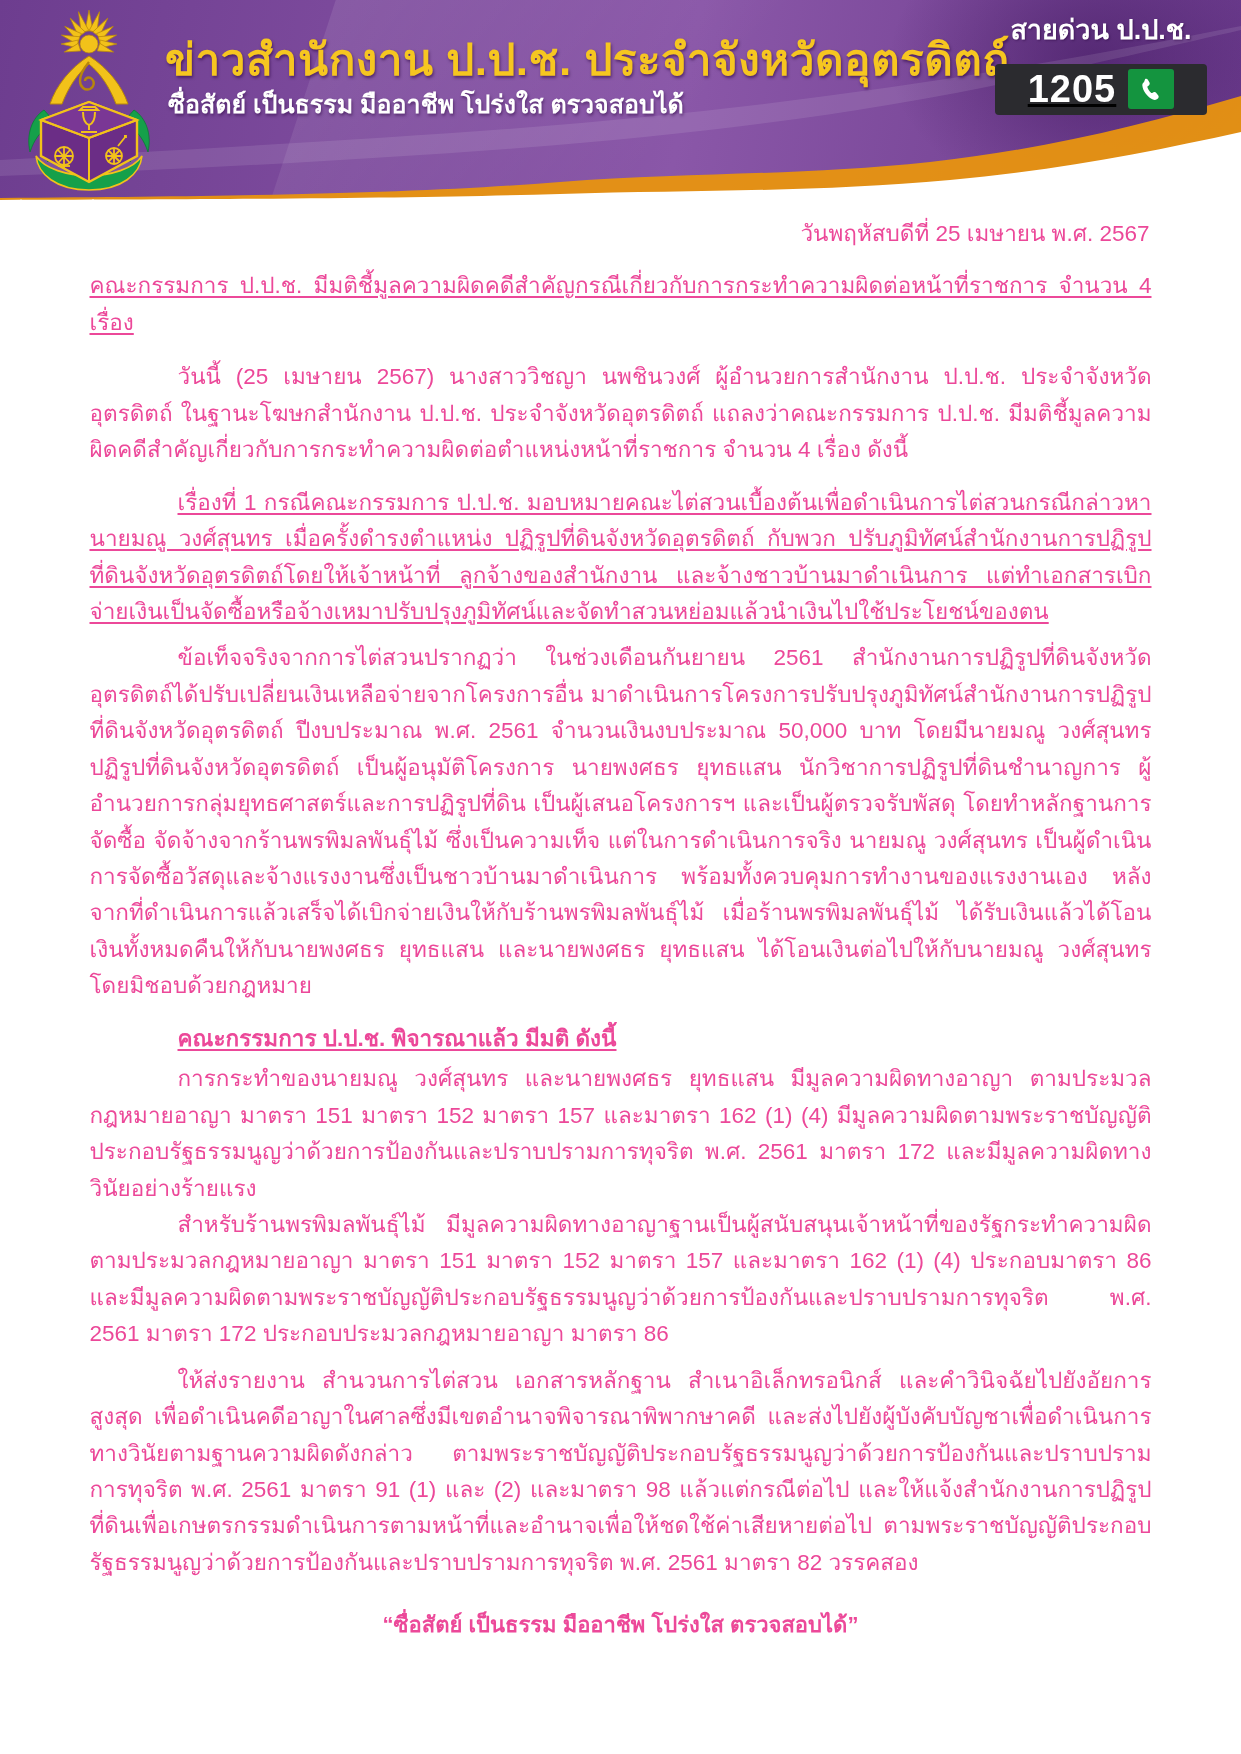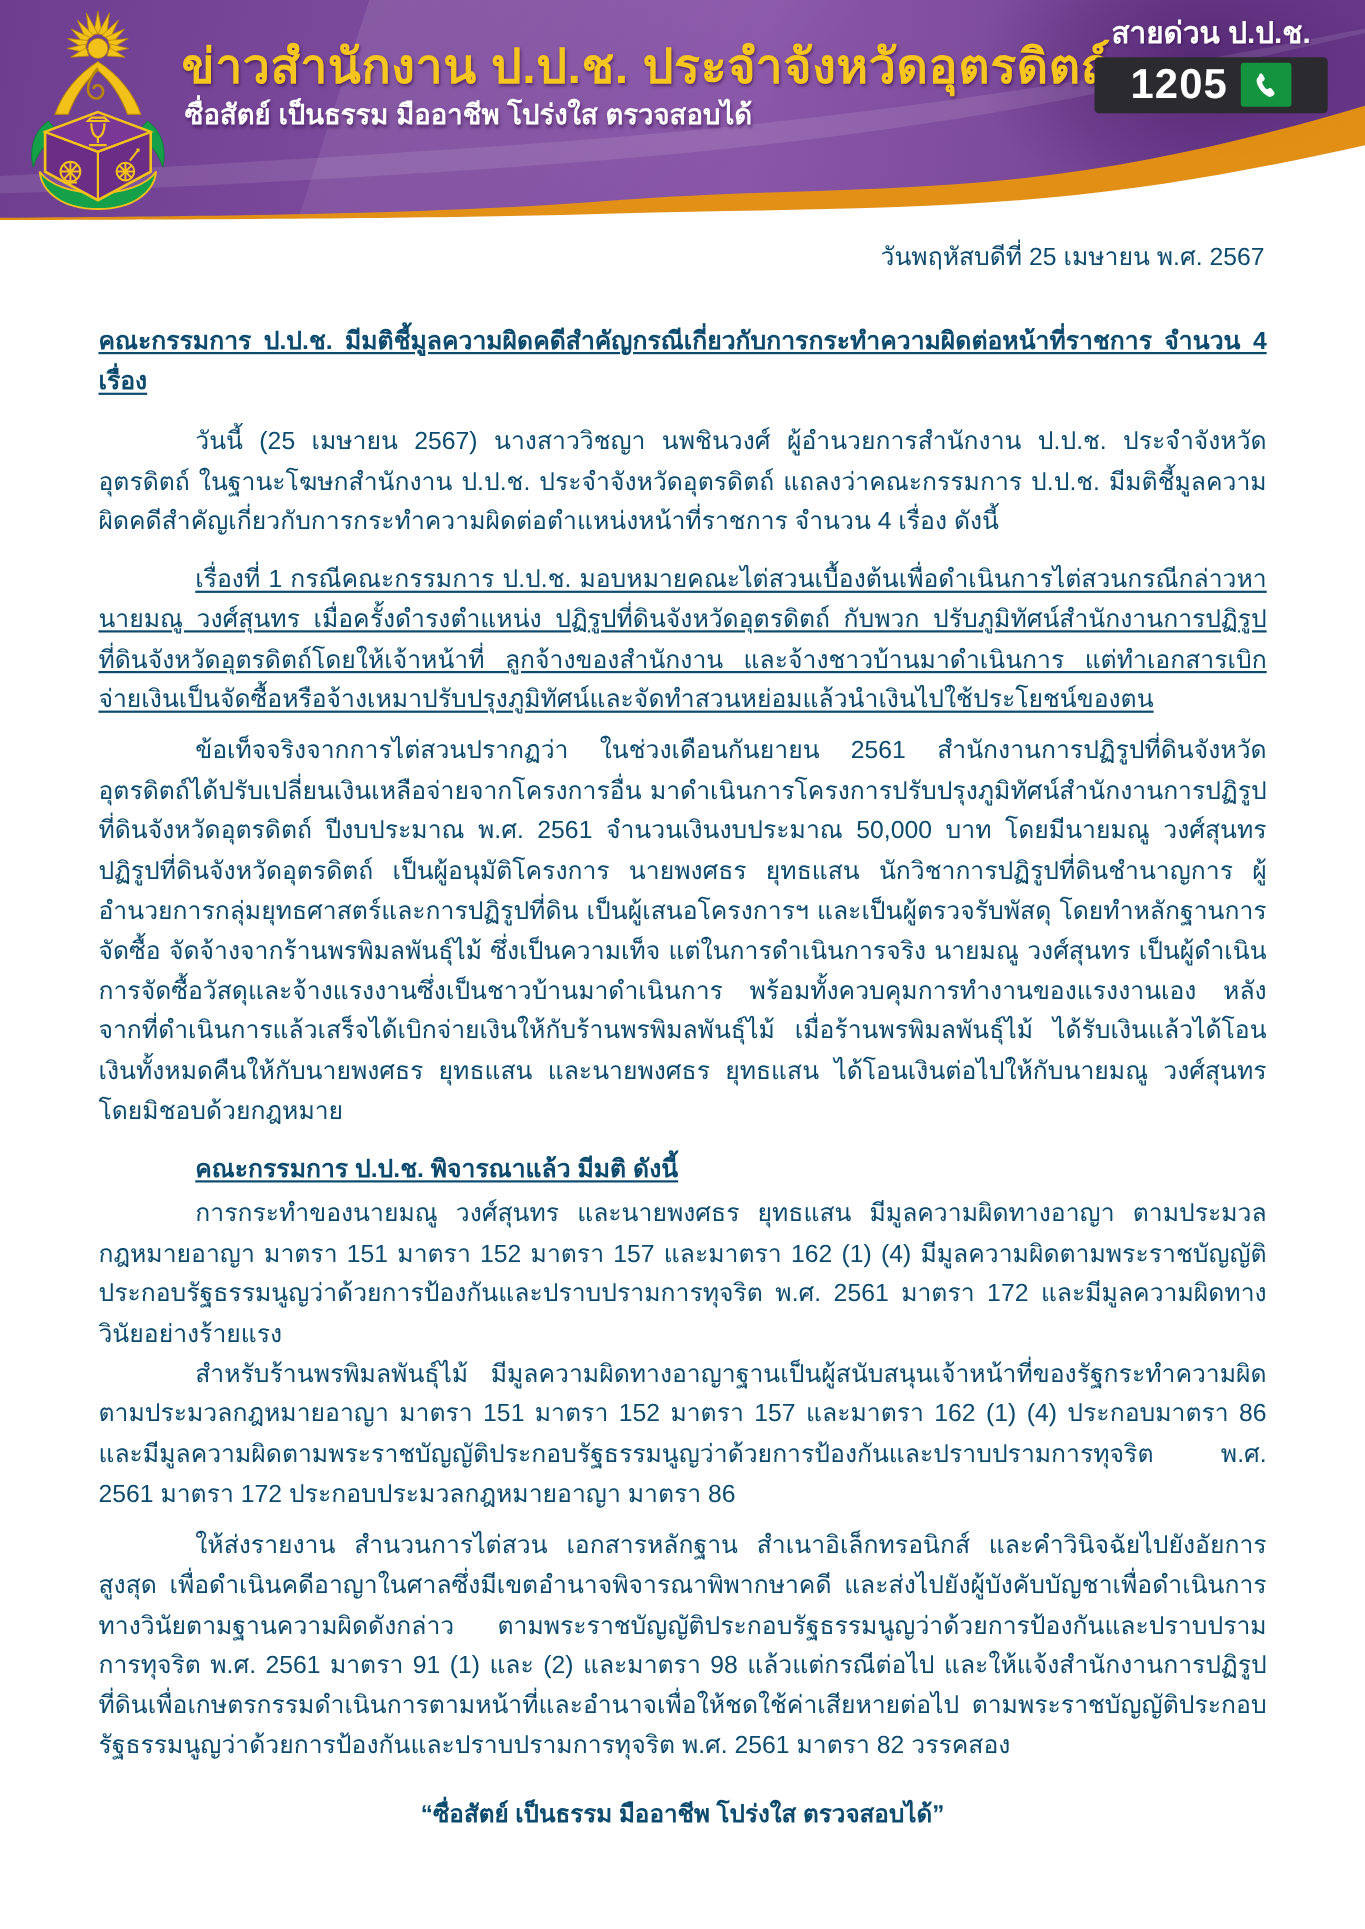--- a/index.html
+++ b/index.html
@@ -82,28 +82,29 @@
   }
   #hotline-label {
     font-size: 27px;
     font-weight: bold;
     color: #ffffff;
     line-height: 1.05;
     text-shadow: 1px 1px 2px rgba(40,0,60,.5);
     white-space: nowrap;
   }
   #hotline-box {
-    margin-top: 8px;
+    margin-top: 20px;
     background: #2b2b2f;
     border-radius: 4px;
     padding: 5px 10px 6px 10px;
     display: flex;
     align-items: center;
     justify-content: center;
     gap: 12px;
+    text-decoration: underline;
   }
   #hotline-number {
     font-size: 38px;
     font-weight: bold;
     color: #ffffff;
     line-height: 1;
     letter-spacing: 1px;
   }
   #hotline-phone {
     width: 46px;
@@ -120,37 +121,36 @@
     position: absolute;
     left: 0; top: 200px;
     width: 1241px;
   }
   #doc {
     margin: 0 auto;
     width: 1062px;
     padding-top: 6px;
     font-size: 22.5px;
     line-height: 1.62;
-    color: #0c4a6e;
+    color: #ec4899;
   }
   .date-line {
     text-align: right;
     font-size: 22.5px;
     padding-right: 2px;
     padding-top: 10px;
     padding-bottom: 16px;
   }
   .doc-heading {
-    font-weight: bold;
+    font-weight: normal;
     text-decoration: underline;
     text-underline-offset: 3px;
     text-align: justify;
     text-justify: inter-word;
     margin-bottom: 18px;
-    margin-top: 24px;
   }
   .para {
     text-align: justify;
     text-justify: inter-word;
     text-indent: 88px;
     margin: 0 0 2px 0;
   }
   .para.tight { margin-bottom: 0; }
   .section-heading {
     font-weight: normal;

